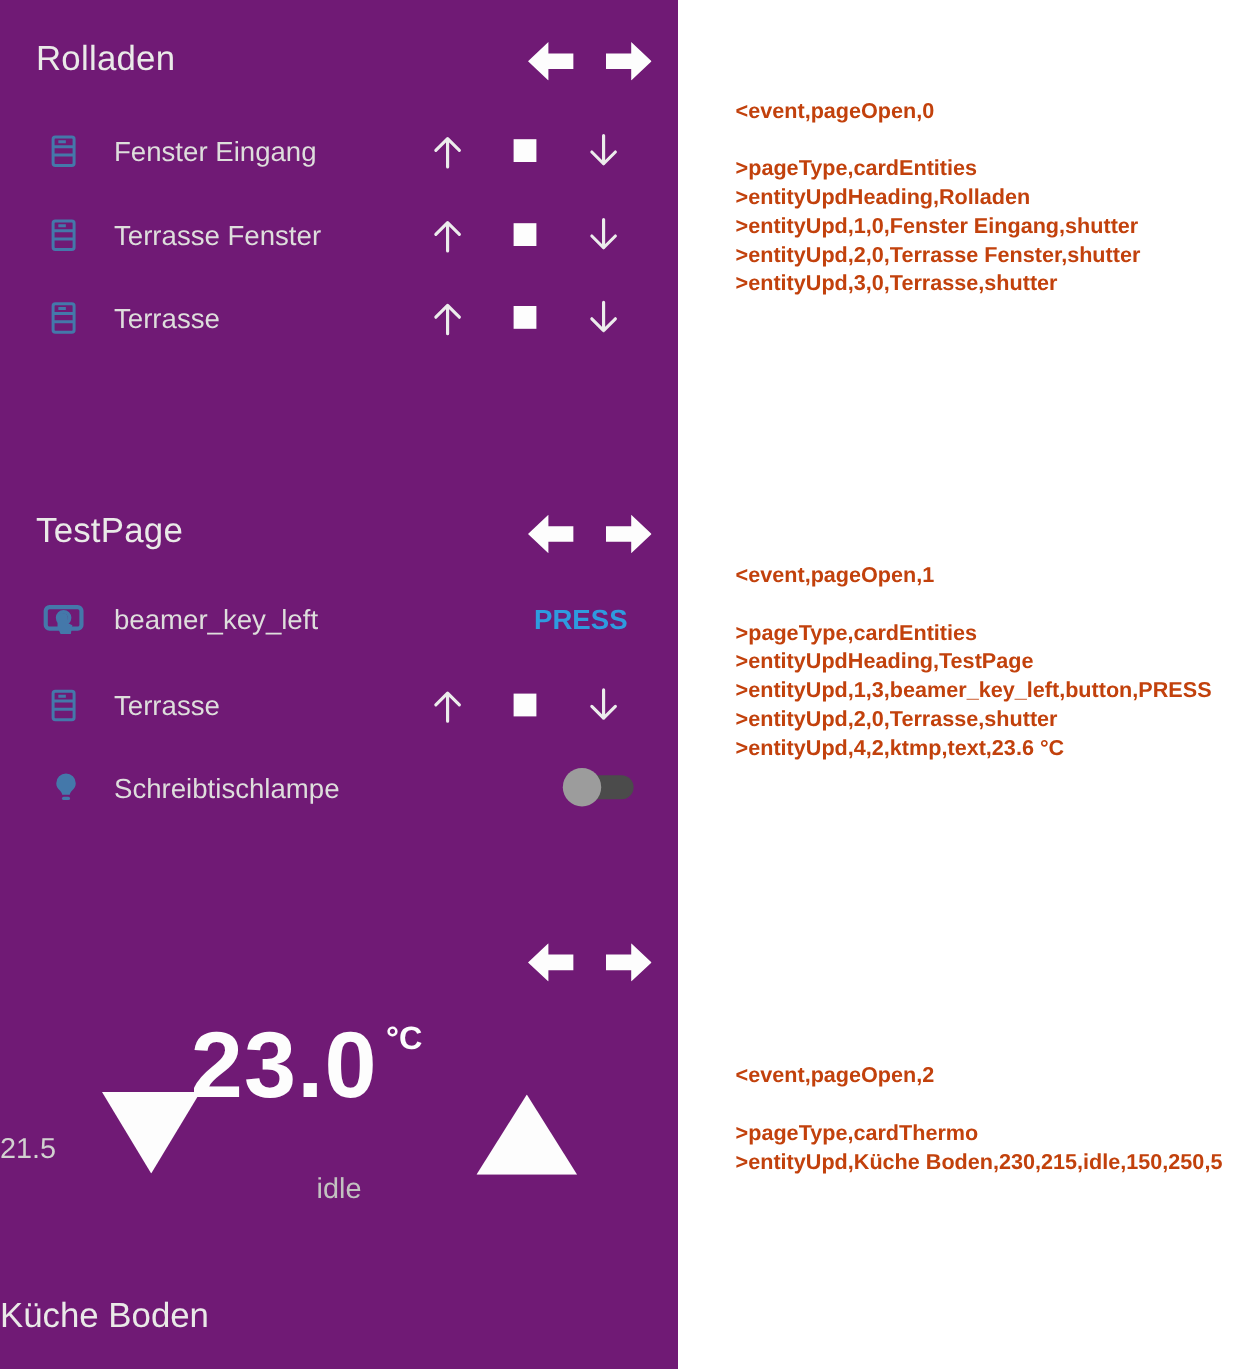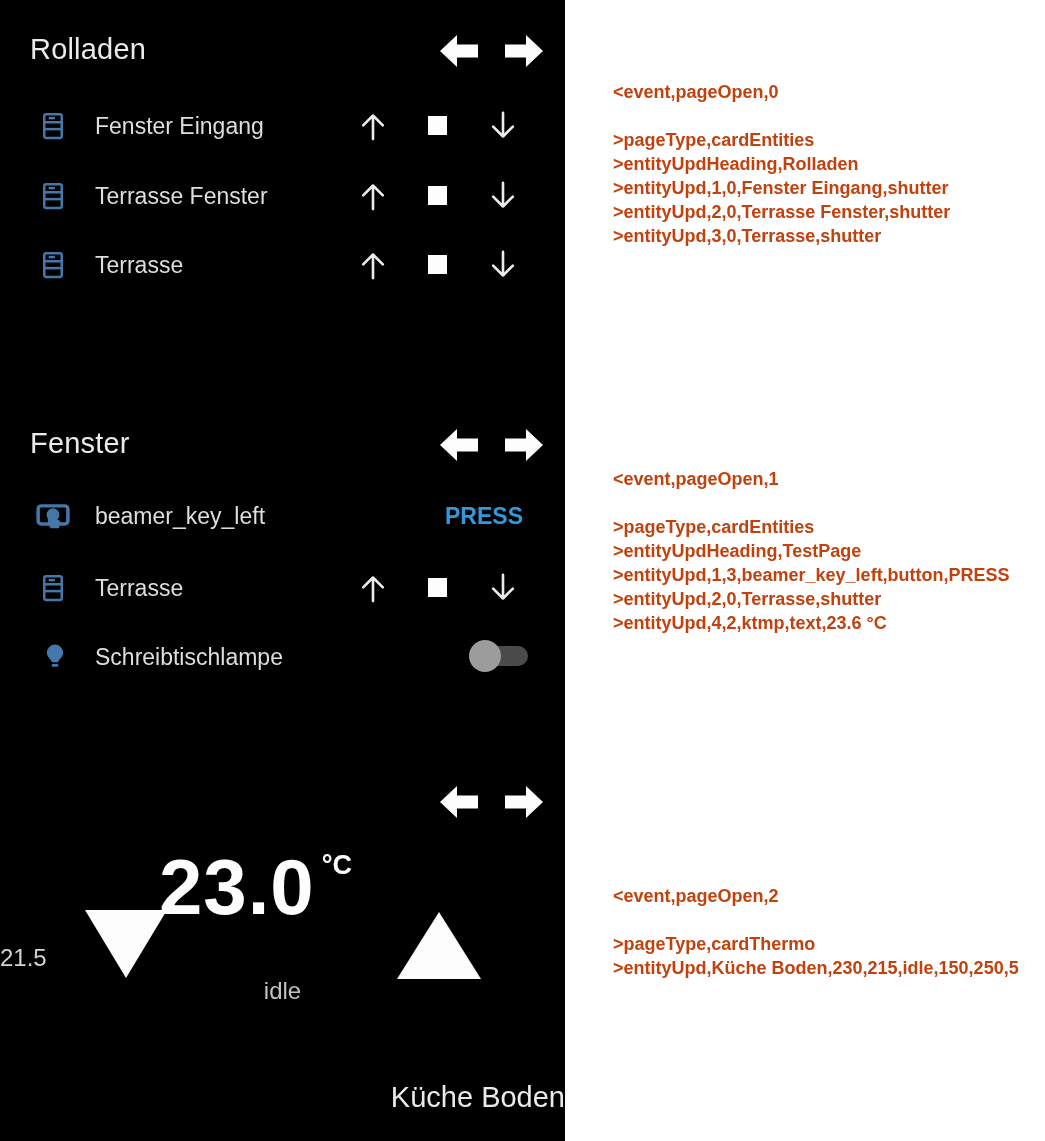--- a/index.html
+++ b/index.html
@@ -1,20 +1,20 @@
 <!DOCTYPE html>
 <html><head>
 <meta charset="utf-8">
 <style>
   html,body{margin:0;padding:0;}
   .screen{position:relative;width:1045px;height:1141px;background:#ffffff;overflow:hidden;
           font-family:"Liberation Sans","DejaVu Sans",sans-serif;}
 
   
-  .panel{position:absolute;left:0;top:0;width:565px;height:1141px;background:#000000;}
+  .panel{position:absolute;left:0;top:0;width:565px;height:1141px;background:#701a75;}
 
   .card-title{position:absolute;left:30px;font-size:29px;font-weight:400;color:#eaeae8;letter-spacing:.2px;}
 
   .nav-arrow{position:absolute;width:38px;height:32px;cursor:pointer;}
   .nav-arrow svg{display:block;width:100%;height:100%;}
 
   .row{position:absolute;left:0;width:565px;height:44px;}
   .e-icon{position:absolute;top:7px;width:30px;height:30px;}
   .e-icon svg{display:block;width:100%;height:100%;}
   .e-label{position:absolute;left:95px;top:0;line-height:44px;font-size:23px;color:#dededc;}
@@ -32,21 +32,21 @@
   .toggle .knob{position:absolute;left:0;top:0;width:32px;height:32px;border-radius:50%;background:#9c9c9c;}
 
   
   .thermo-temp{position:absolute;left:0;top:842px;width:511px;text-align:center;color:#fdfdfd;}
   .thermo-temp .big{font-size:78px;font-weight:700;letter-spacing:1px;}
   .thermo-temp .unit{font-size:27px;font-weight:700;position:relative;top:-40px;margin-left:7px;}
   .tri{position:absolute;}
   .tri svg{display:block;}
   .thermo-target{position:absolute;left:0;top:944px;width:565px;font-size:24px;color:#d2d2d0;}
   .thermo-state{position:absolute;left:0;top:977px;width:565px;text-align:center;font-size:24px;color:#c2c2c0;}
-  .thermo-name{position:absolute;left:0;top:1081px;width:565px;text-align:right;font-size:29px;color:#eaeae8;}
+  .thermo-name{position:absolute;left:0;top:1081px;width:565px;text-align:left;font-size:29px;color:#eaeae8;}
 
   
   .proto{position:absolute;left:613px;width:428px;color:#c2410c;font-size:18px;font-weight:700;line-height:24px;}
   .proto-line{min-height:24px;white-space:nowrap;}
   .b1{top:80px;} .b2{top:467px;} .b3{top:884px;}
 </style>
 </head>
 <body>
 
 <svg width="0" height="0" style="position:absolute">
@@ -157,21 +157,21 @@
           </svg>
         </span>
       <span class="c-stop"></span>
       <span class="c-down">
           <svg viewBox="0 0 24 26">
             <use href="#ico-down"></use>
           </svg>
         </span>
     </div>
 
-    <div class="card-title" style="top:427px">Fenster</div>
+    <div class="card-title" style="top:427px">TestPage</div>
     <div class="nav-arrow" style="left:440px;top:429px">
       <span><svg viewBox="0 0 38 32">
             <use href="#ico-arrow-left"></use>
           </svg></span>
     </div>
     <div class="nav-arrow" style="left:505px;top:429px">
       <span><svg viewBox="0 0 38 32">
             <use href="#ico-arrow-right"></use>
           </svg></span>
     </div>

